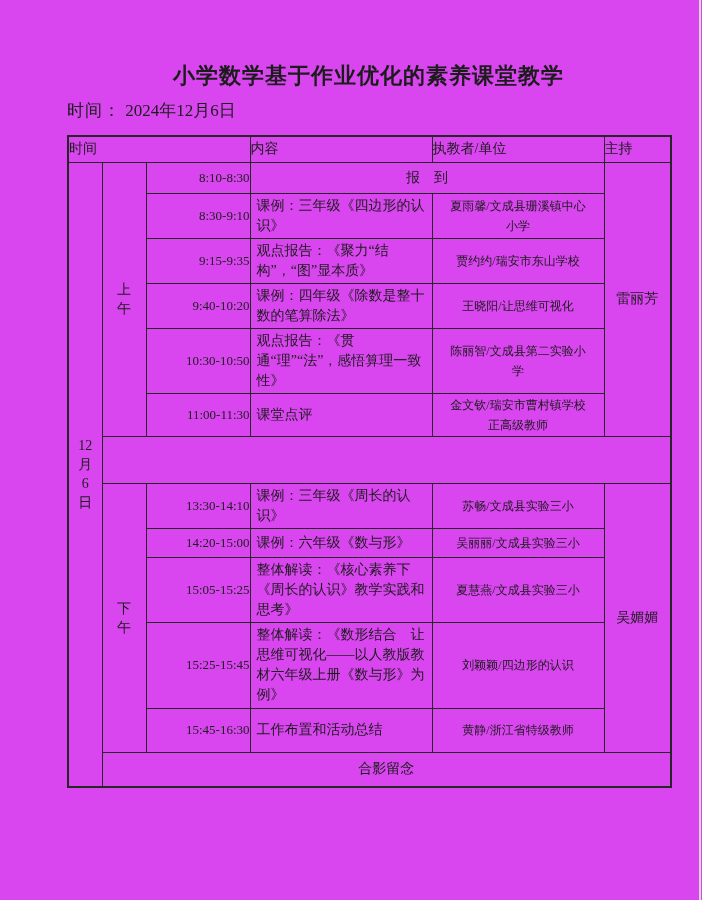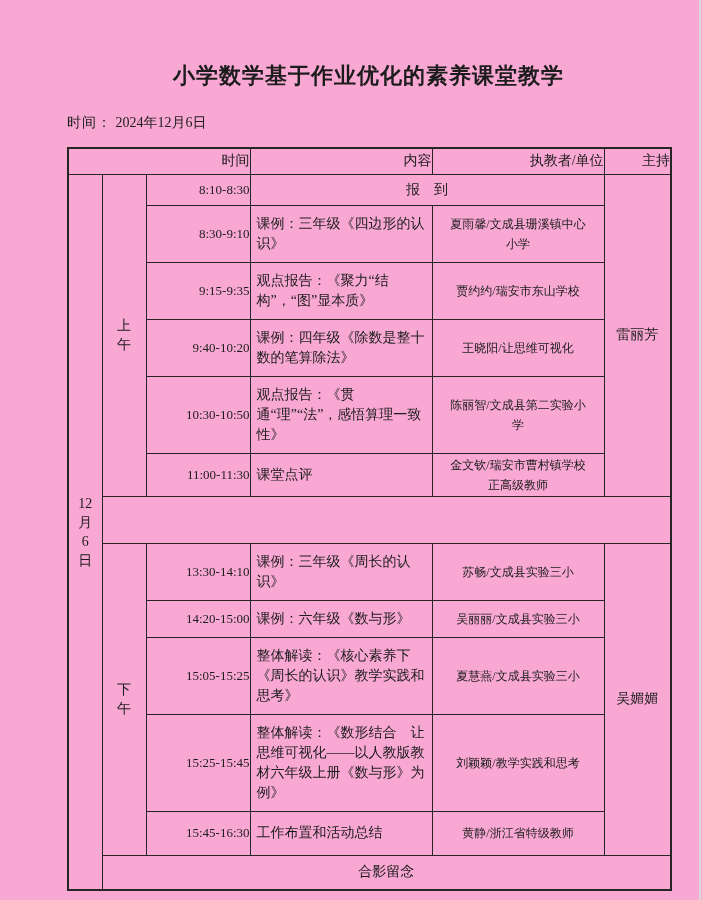--- a/index.html
+++ b/index.html
@@ -1,41 +1,41 @@
 <!DOCTYPE html>
 <html><head>
 <meta charset="utf-8">
 <style>
   * { margin:0; padding:0; box-sizing:border-box; }
   html,body { background:#ffffff; }
   .page {
     position:relative;
     width:702px; height:900px;
-    background:#f9a8d4;
+    background:#d946ef;
     color:#1c1c1c;
     font-family:"Liberation Serif","DejaVu Serif",serif;
     overflow:hidden;
   }
   .right-edge {
     position:absolute; top:0; right:1px; width:2px; height:900px;
     background:#d8d8d8;
   }
   .content { padding:62px 32px 0 67px; }
 
   .doc-title {
     font-family:"Liberation Sans","DejaVu Sans",sans-serif;
     font-weight:bold;
     font-size:22px;
     letter-spacing:1px;
     text-align:center;
     line-height:28px;
   }
   .time-line {
-    margin-top:21px;
-    font-size:14px;
+    margin-top:9px;
+    font-size:17px;
     line-height:24px;
   }
   .time-line .lbl { letter-spacing:1px; }
   .section-heading {
     margin-top:19px;
     font-family:"Liberation Sans","DejaVu Sans",sans-serif;
     font-weight:bold;
     font-size:16px;
     line-height:22px;
   }
@@ -45,23 +45,23 @@
     border-collapse:collapse;
     table-layout:fixed;
     width:603px;
     border:2px solid #262626;
   }
   table.schedule td {
     border:1px solid #262626;
     vertical-align:middle;
     overflow:hidden;
   }
-  .c-header   { text-align:right; font-size:14px; }
+  .c-header   { text-align:left; font-size:14px; }
   .c-time     { text-align:right; font-size:13px; }
-  .c-content  { text-align:left; font-size:14px; line-height:20px; padding:8px 6px; }
+  .c-content  { text-align:left; font-size:14px; line-height:20px; padding:2px 6px; }
   .c-instructor { text-align:center; font-size:12px; line-height:20px; padding:1px 17px; }
   .c-host     { text-align:center; font-size:14px; }
   .c-vlabel   { text-align:center; font-size:14px; }
   .c-vlabel span { display:block; line-height:19px; }
   .c-merged-center { text-align:center; font-size:14px; }
 
   .footer-line {
     margin-top:8px;
     font-size:15px;
     line-height:22px;
@@ -168,21 +168,21 @@
 
         <tr style="height:65px">
           <td class="c-time">15:05-15:25</td>
           <td class="c-content">整体解读：《核心素养下《周长的认识》教学实践和思考》</td>
           <td class="c-instructor">夏慧燕/文成县实验三小</td>
         </tr>
 
         <tr style="height:86px">
           <td class="c-time">15:25-15:45</td>
           <td class="c-content">整体解读：《数形结合　让思维可视化——以人教版教材六年级上册《数与形》为例》</td>
-          <td class="c-instructor">刘颖颖/教学实践和思考</td>
+          <td class="c-instructor">刘颖颖/四边形的认识</td>
         </tr>
 
         <tr style="height:44px">
           <td class="c-time">15:45-16:30</td>
           <td class="c-content">工作布置和活动总结</td>
           <td class="c-instructor">黄静/浙江省特级教师</td>
         </tr>
 
         <tr style="height:35px">
           <td colspan="5" class="c-merged-center">合影留念</td>

